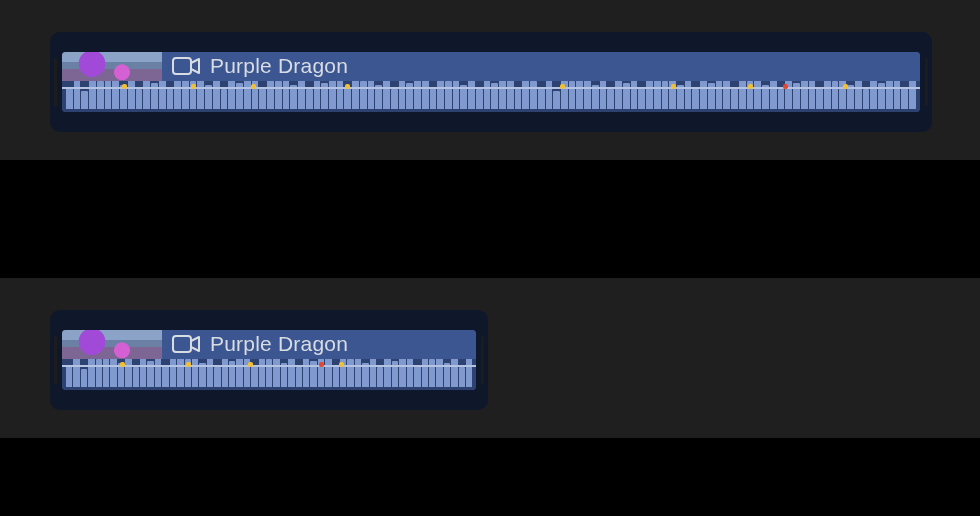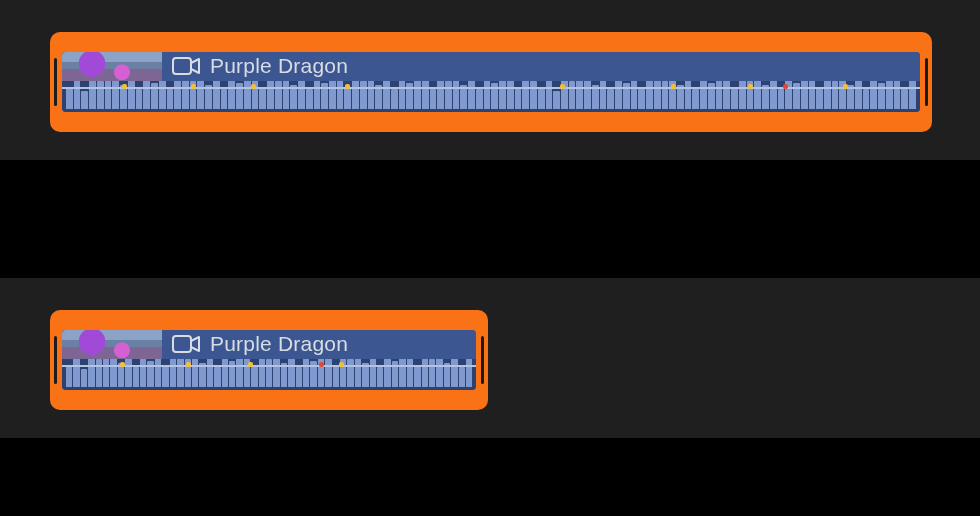--- a/index.html
+++ b/index.html
@@ -22,21 +22,21 @@
     background: #1f1f1f;
   }
   .band.top    { top: 0;   height: 160px; }
   .band.bottom { top: 278px; height: 160px; }
 
   
   .clip {
     position: absolute;
     box-sizing: border-box;
     border-radius: 10px;
-    background: #f97316;          
+    background: #0f172a;          
     padding: 20px 12px;           
     height: 100px;
   }
   .clip-inner {
     position: relative;
     width: 100%;
     height: 100%;
     border-radius: 4px;
     overflow: hidden;
     background: #3c5691;         

